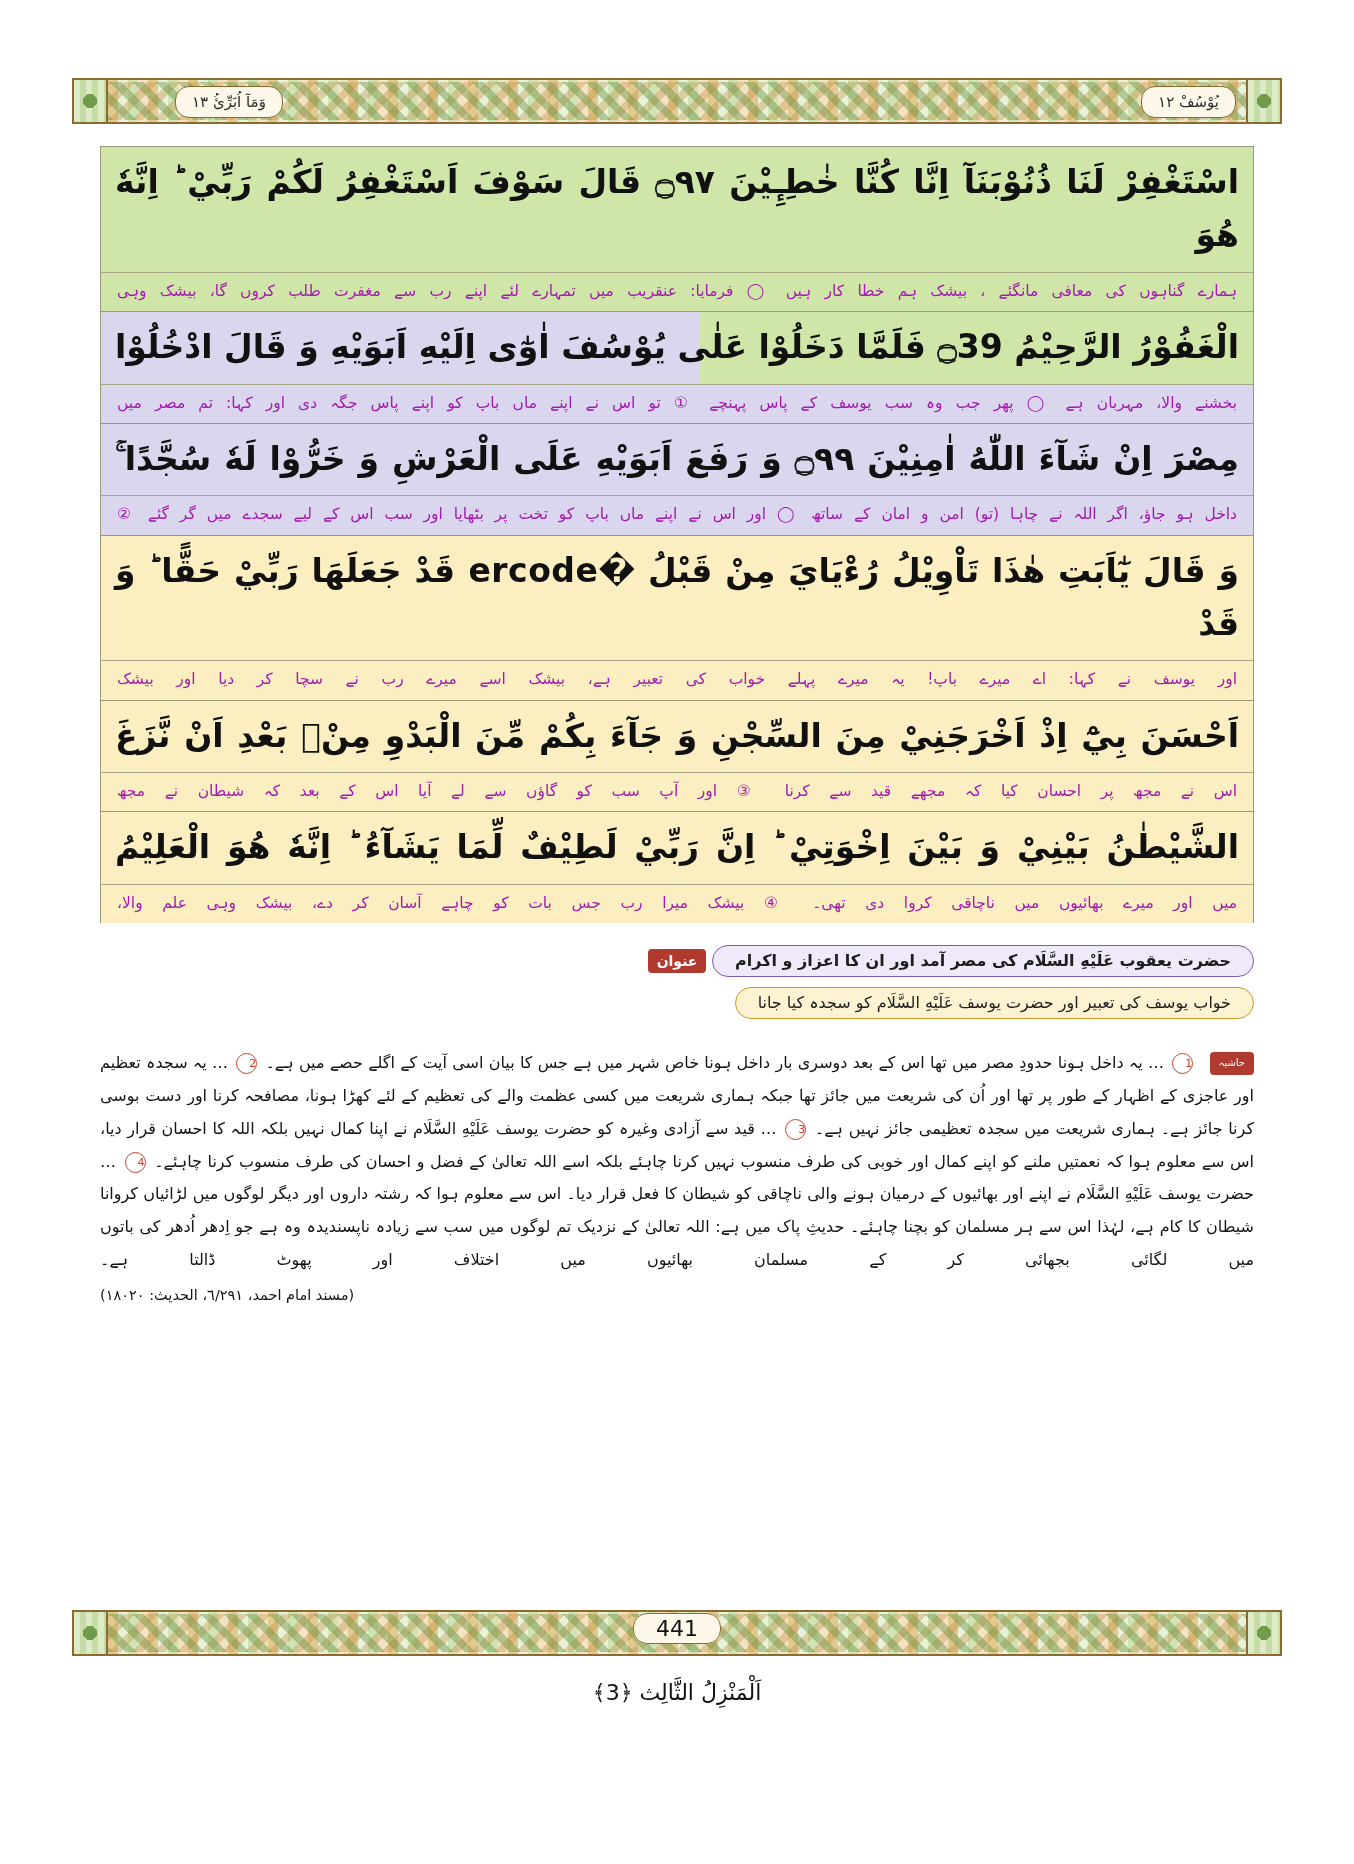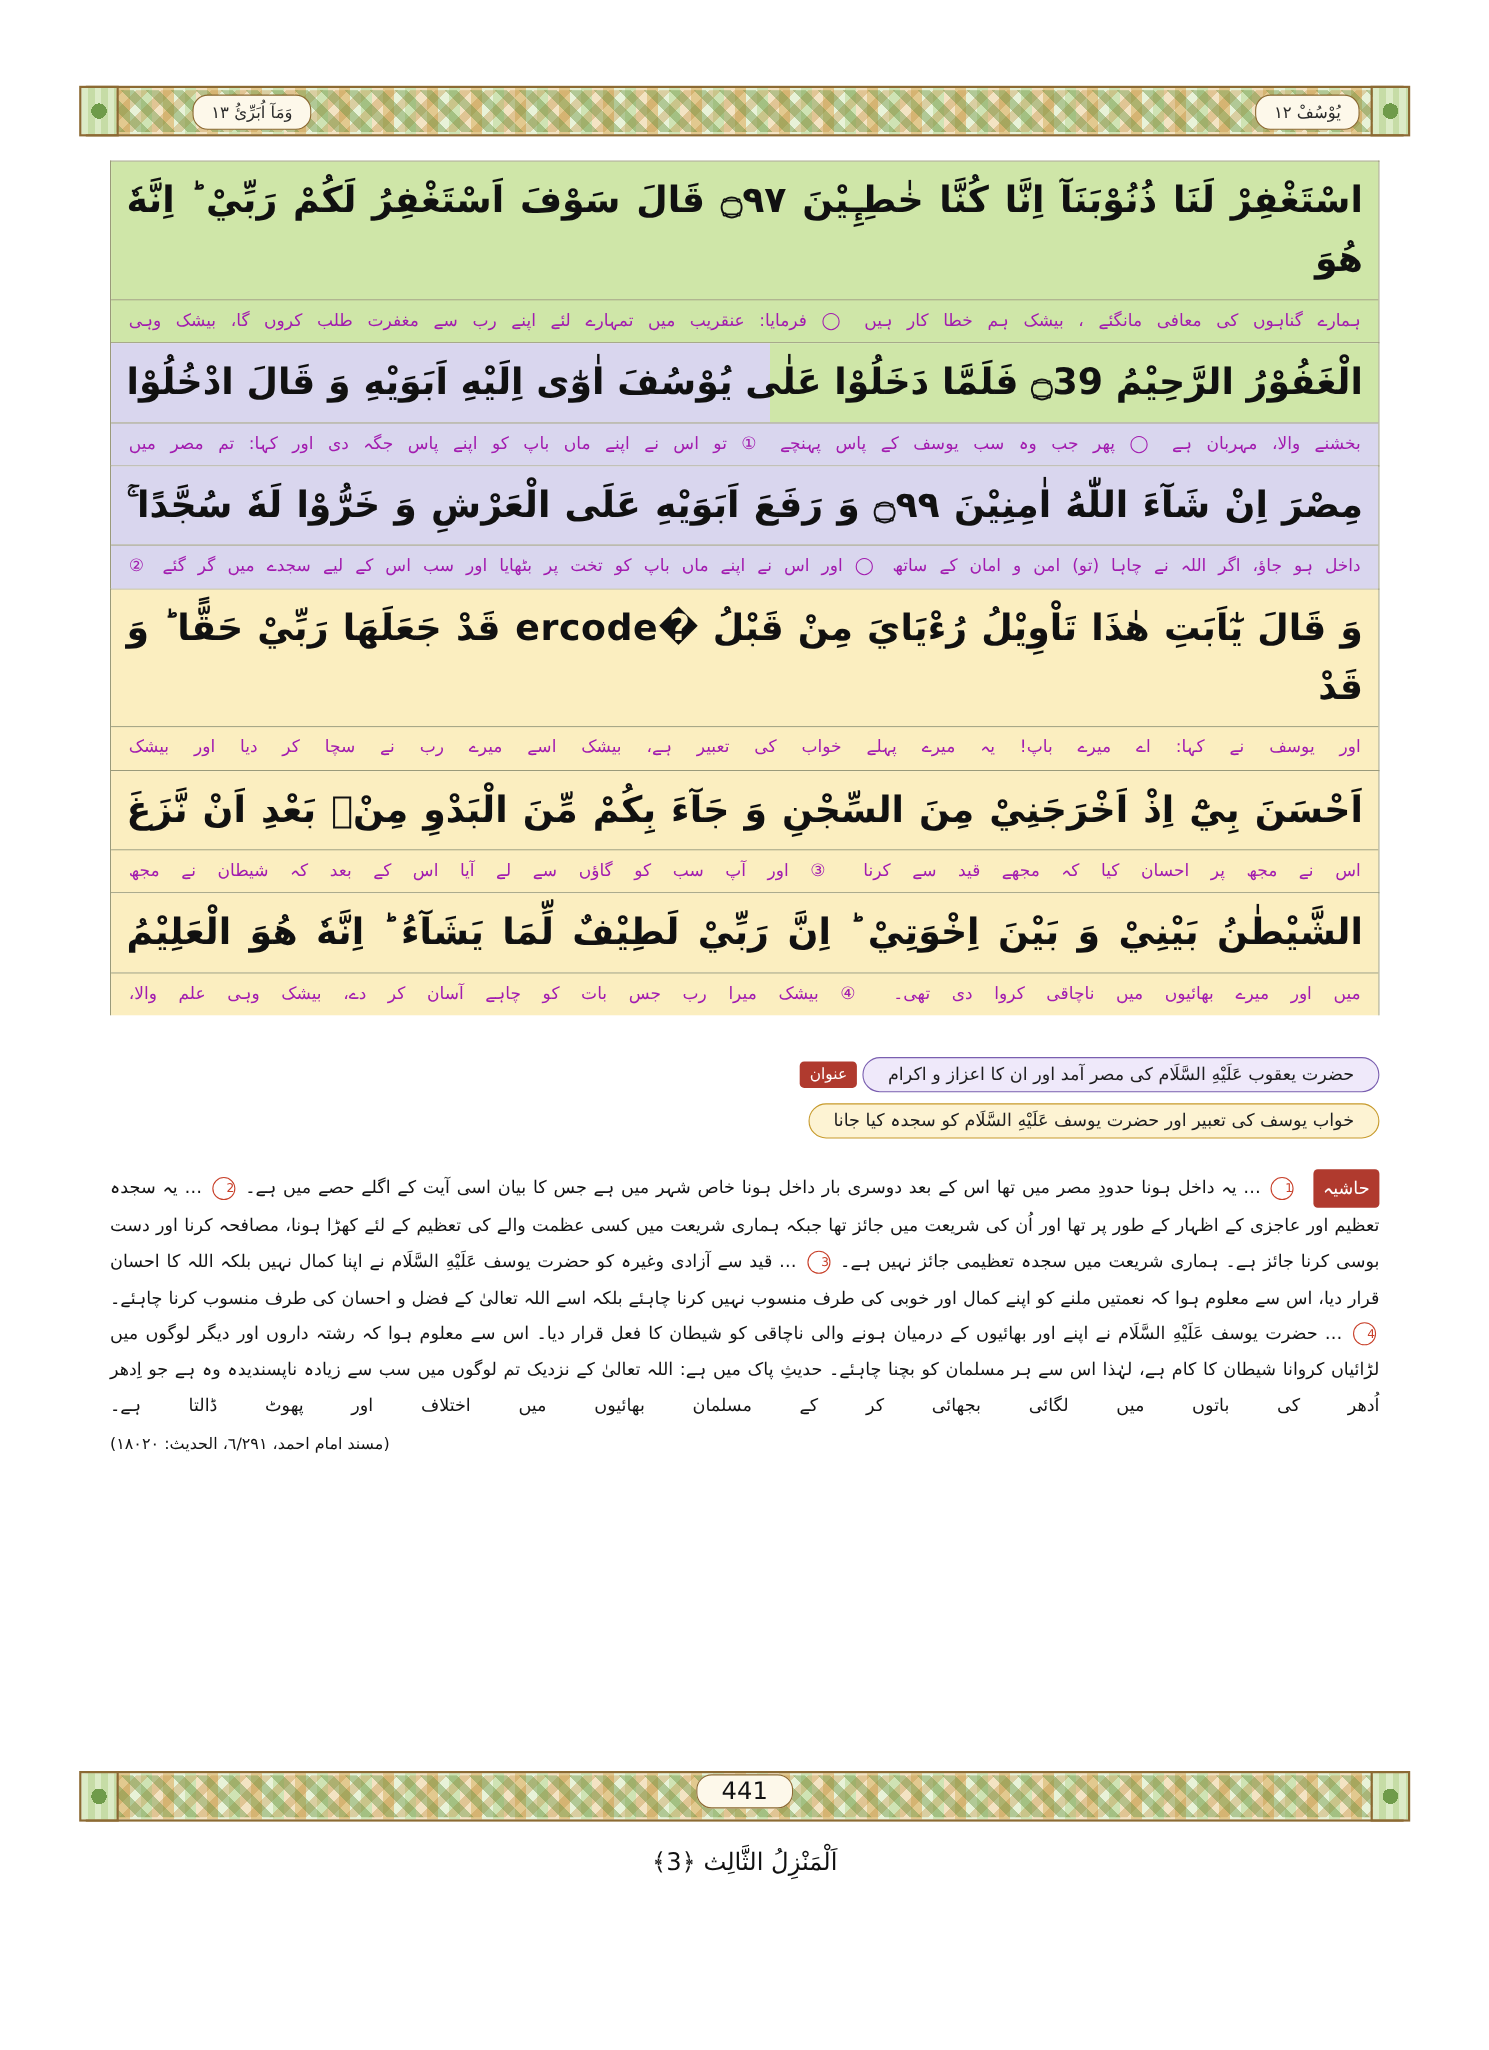--- a/index.html
+++ b/index.html
@@ -181,21 +181,21 @@
     font-family:"DejaVu Sans","Liberation Sans",sans-serif;
     font-size:16px;
     line-height:2.05;
     color:#141414;
   }
   .tag-hashiya{
     display:inline-block;
     background:#b03a2e;color:#fff;
     border-radius:4px;
     padding:1px 9px;
-    font-size:16px;
+    font-size:10px;
     margin-left:8px;
     vertical-align:middle;
   }
   .ref{
     display:block;
     text-align:left;
     text-align-last:left;
     font-size:14.5px;
     margin-top:4px;
   }
@@ -263,21 +263,21 @@
     <div class="ayah-block cream">
       <div class="arabic">اَحْسَنَ بِيْٓ اِذْ اَخْرَجَنِيْ مِنَ السِّجْنِ وَ جَآءَ بِكُمْ مِّنَ الْبَدْوِ مِنْۢ بَعْدِ اَنْ نَّزَغَ</div>
       <div class="urdu">اس نے مجھ پر احسان کیا کہ مجھے قید سے کرنا ③ اور آپ سب کو گاؤں سے لے آیا اس کے بعد کہ شیطان نے مجھ</div>
     </div>
 
     <div class="ayah-block cream">
       <div class="arabic">الشَّيْطٰنُ بَيْنِيْ وَ بَيْنَ اِخْوَتِيْ ؕ اِنَّ رَبِّيْ لَطِيْفٌ لِّمَا يَشَآءُ ؕ اِنَّهٗ هُوَ الْعَلِيْمُ</div>
       <div class="urdu">میں اور میرے بھائیوں میں ناچاقی کروا دی تھی۔ ④ بیشک میرا رب جس بات کو چاہے آسان کر دے، بیشک وہی علم والا،</div>
     </div>
 
-    <div class="title-row" style="margin-top:38px;">
+    <div class="title-row" style="margin-top:22px;font-weight:bold;">
       <div style="position:absolute;right:0;white-space:nowrap;">
         <span class="tag" style="position:static;display:inline-block;margin-left:8px;vertical-align:middle;">عنوان</span>
         <span class="pill" style="position:static;display:inline-block;vertical-align:middle;">حضرت یعقوب عَلَیْهِ السَّلَام کی مصر آمد اور ان کا اعزاز و اکرام</span>
       </div>
     </div>
 
     <div class="title-row" style="margin-top:8px;">
       <div class="pill2">خواب یوسف کی تعبیر اور حضرت یوسف عَلَیْهِ السَّلَام کو سجدہ کیا جانا</div>
     </div>
 

